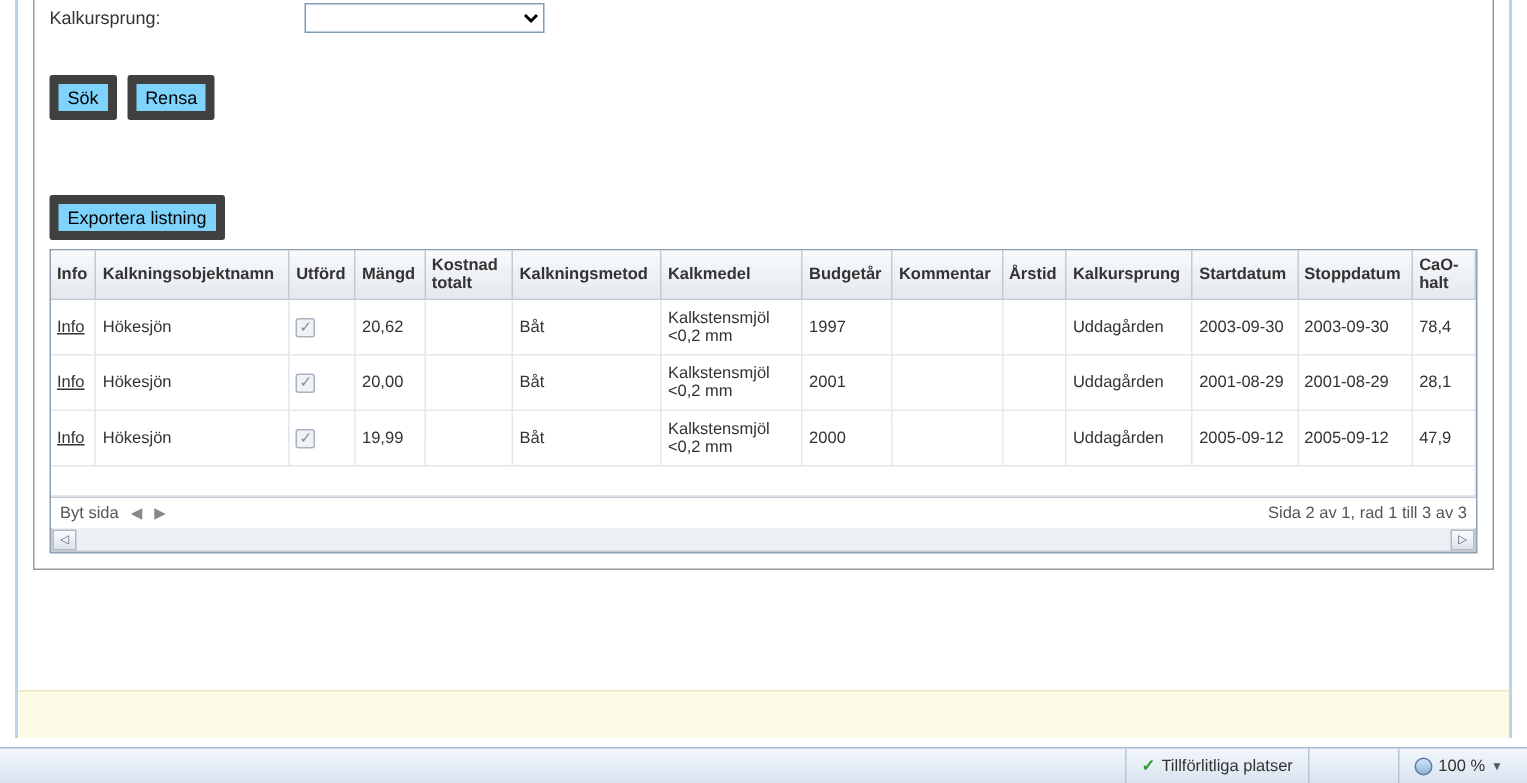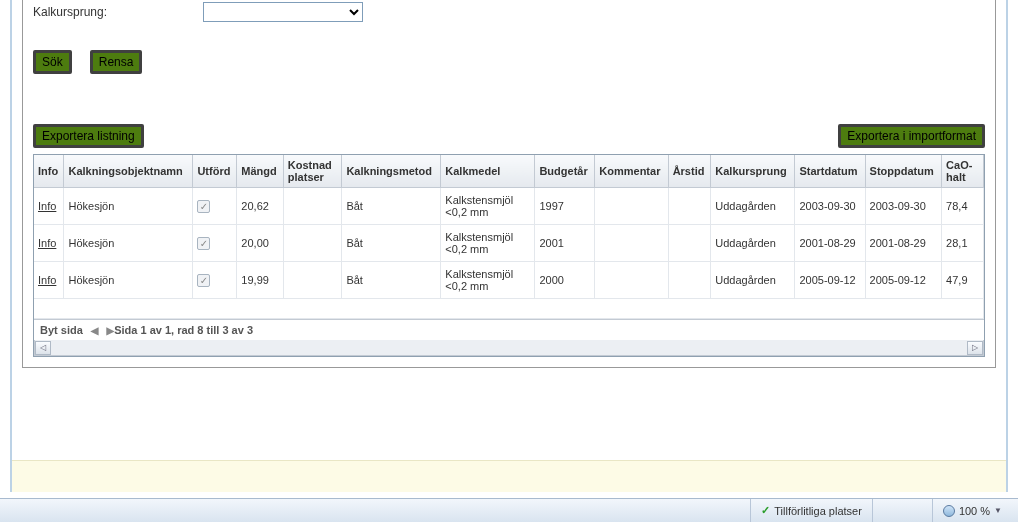--- a/index.html
+++ b/index.html
@@ -38,28 +38,28 @@
     width: 160px;
     height: 20px;
     border: 1px solid #7f9db9;
     background: #fff;
     font-size: 11px;
   }
   .btn-row {
     padding: 20px 0 10px 0;
   }
   .btn {
-    border: 3px solid #404040;
-    background: #4d7c0f;
+    border: 6px solid #404040;
+    background: #7dd3fc;
     font-size: 12px;
     padding: 2px 6px;
     cursor: pointer;
     border-radius: 2px;
   }
-  .btn + .btn { margin-left: 15px; }
+  .btn + .btn { margin-left: 4px; }
   .export-row {
     display: flex;
     justify-content: space-between;
     padding: 40px 0 6px 0;
   }
   .table-wrap {
     border: 1px solid #8fa0b0;
     background: linear-gradient(#f5f7fa,#eceff3);
   }
   table {
@@ -93,27 +93,26 @@
     border-radius: 2px;
     background: #f0f2f5;
     display: inline-flex;
     align-items: center;
     justify-content: center;
     color: #888;
     font-size: 10px;
   }
   .pager-row {
     display: flex;
-    justify-content: flex-start;
+    justify-content: space-between;
     padding: 4px 6px;
     font-size: 11px;
     color: #555;
     border-top: 1px solid #c3cad3;
     background: #fff;
-    font-weight: bold;
   }
   .pager-left { display: flex; align-items: center; gap: 8px; }
   .arrow { font-size: 10px; color: #888; cursor: pointer; }
   .hscroll {
     height: 16px;
     background: #eceff3;
     border: 1px solid #c3cad3;
     border-top: none;
     display: flex;
     justify-content: space-between;
@@ -170,32 +169,31 @@
       <select class="select-input"></select>
     </div>
 
     <div class="btn-row">
       <button class="btn">Sök</button>
       <button class="btn">Rensa</button>
     </div>
 
     <div class="export-row">
       <button class="btn">Exportera listning</button>
-      <button class="btn">Exportera i importformat</button>
     </div>
 
     <div class="table-wrap">
       <table>
         <thead>
           <tr>
             <th>Info</th>
             <th>Kalkningsobjektnamn</th>
             <th>Utförd</th>
             <th>Mängd</th>
-            <th style="white-space:normal;max-width:56px">Kostnad platser</th>
+            <th style="white-space:normal;max-width:56px">Kostnad totalt</th>
             <th>Kalkningsmetod</th>
             <th>Kalkmedel</th>
             <th>Budgetår</th>
             <th>Kommentar</th>
             <th>Årstid</th>
             <th>Kalkursprung</th>
             <th>Startdatum</th>
             <th>Stoppdatum</th>
             <th style="white-space:normal;max-width:40px">CaO-halt</th>
           </tr>
@@ -253,21 +251,21 @@
               <td colspan="14"></td>
             </tr>
           </tbody>
       </table>
       <div class="pager-row">
         <div class="pager-left">
           <span>Byt sida</span>
           <span class="arrow">◀</span>
           <span class="arrow">▶</span>
         </div>
-        <div>Sida 1 av 1, rad 8 till 3 av 3</div>
+        <div>Sida 2 av 1, rad 1 till 3 av 3</div>
       </div>
       <div class="hscroll">
         <div class="hscroll-btn">◁</div>
         <div class="hscroll-btn">▷</div>
       </div>
     </div>
 
   </div>
   <div class="yellow-band"></div>
 </div>

